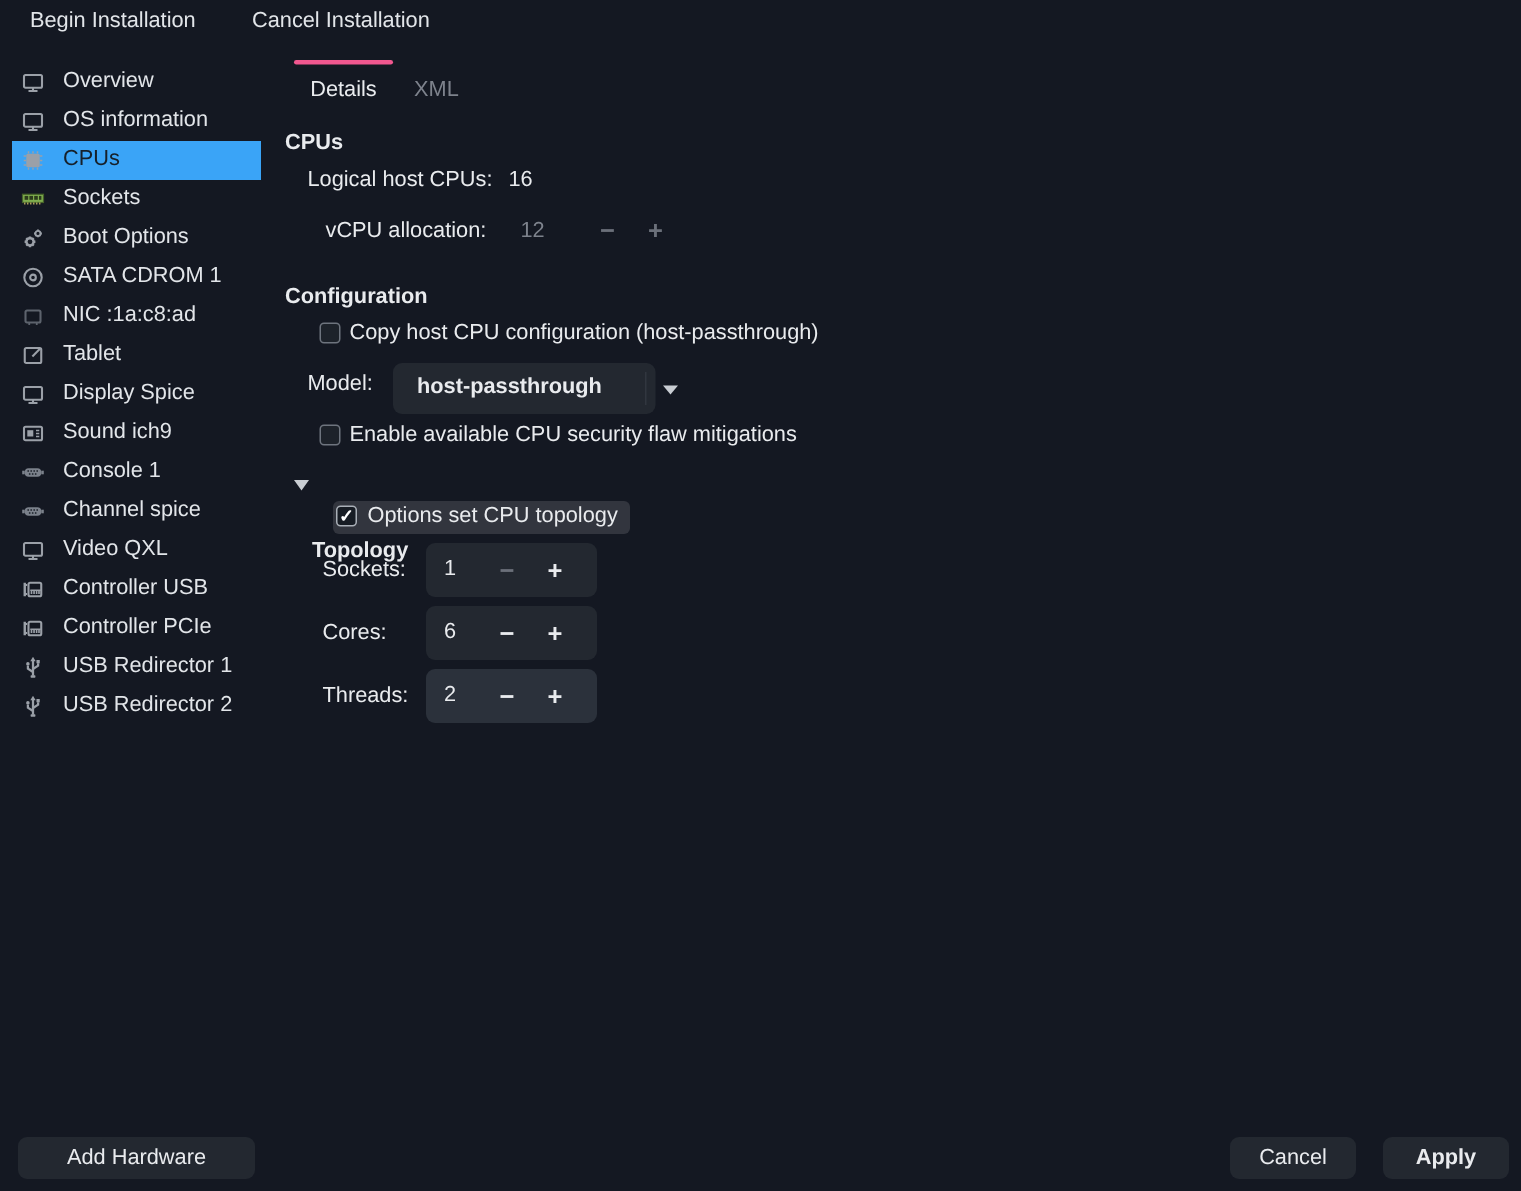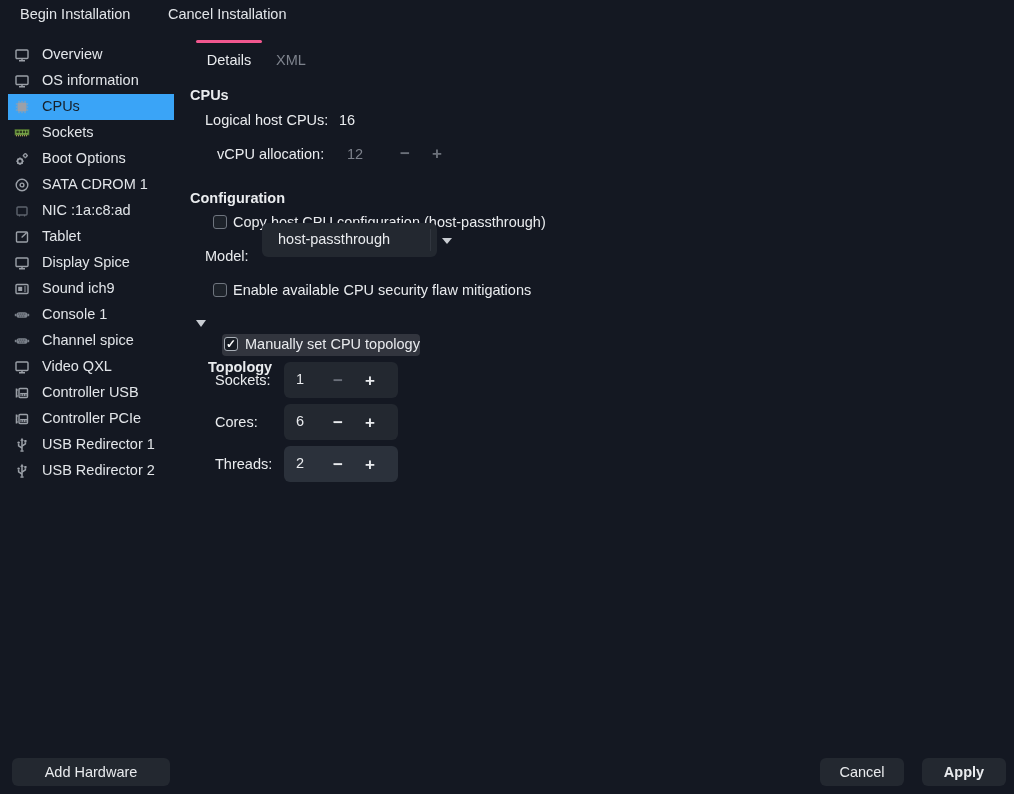--- a/index.html
+++ b/index.html
@@ -46,21 +46,21 @@
 
   .glyph{position:absolute;width:18px;height:18px;display:flex;align-items:center;justify-content:center;font-size:17px;font-weight:600;cursor:pointer;}
   .glyph.disabled{color:var(--dim2);cursor:default;}
 
   
   .checkbox{position:absolute;width:14px;height:14px;border:1.5px solid #6e747e;border-radius:3px;background:#1d222a;cursor:pointer;}
   .checkbox.checked{background:#171c24;border:1.5px solid #aab0b8;display:flex;align-items:center;justify-content:center;color:#fff;font-size:12px;font-weight:bold;line-height:1;}
   .check-highlight{position:absolute;left:222px;top:334px;width:198px;height:22px;background:rgba(255,255,255,0.13);border-radius:4px;}
 
   
-  .combo{position:absolute;left:262px;top:223px;width:175px;height:34px;background:var(--ctl);border-radius:6px;cursor:pointer;}
+  .combo{position:absolute;left:262px;top:242px;width:175px;height:34px;background:var(--ctl);border-radius:6px;cursor:pointer;font-weight:bold;}
   .combo-text{position:absolute;left:16px;top:8px;white-space:nowrap;}
   .combo-sep{position:absolute;left:168px;top:6px;width:1px;height:22px;background:#31363f;}
   .combo-arrow{position:absolute;left:180px;top:15px;width:0;height:0;border-left:5px solid transparent;border-right:5px solid transparent;border-top:6px solid #c9cdd3;}
 
   
   .expander-tri{position:absolute;left:196px;top:320px;width:0;height:0;border-left:5px solid transparent;border-right:5px solid transparent;border-top:7px solid #c9cdd3;}
 
   
   .spinbox{position:absolute;left:284px;width:114px;height:36px;background:var(--ctl);border-radius:6px;}
   .spinbox.focused{background:var(--ctl-focus);}
@@ -320,21 +320,21 @@
   </div>
 
   <span class="checkbox" style="left:213px;top:283px;"></span>
   <div class="lbl" style="left:233px;top:282px;">Enable available CPU security flaw mitigations</div>
 
   <span class="expander-tri"></span>
   <div class="sect-title" style="left:208px;top:316px;margin-top:43px;">Topology</div>
 
   <div class="check-highlight"></div>
   <span class="checkbox checked" style="left:224px;top:337px;">✓</span>
-  <div class="lbl" style="left:245px;top:336px;">Manually set CPU topology</div>
+  <div class="lbl" style="left:245px;top:336px;">Options set CPU topology</div>
 
   <div id="spin-rows">
       <div class="lbl" style="left: 215px; top: 372px;">Sockets:</div>
       <div class="spinbox" style="top: 362px;">
         <span class="spin-val">1</span>
         <span class="spin-minus disabled">−</span>
         <span class="spin-plus">+</span>
       </div>
       <div class="lbl" style="left: 215px; top: 414px;">Cores:</div>
       <div class="spinbox" style="top: 404px;">

